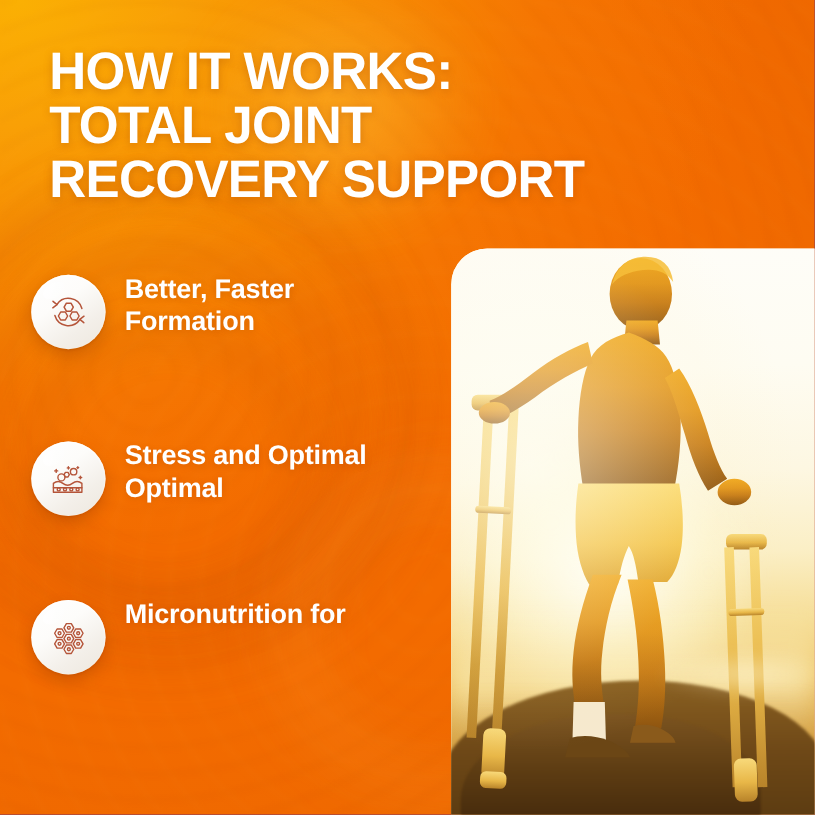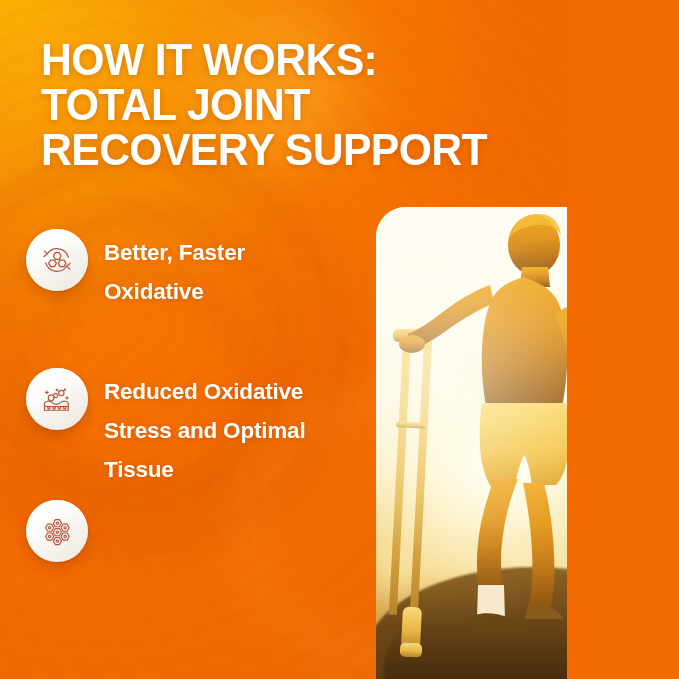--- a/index.html
+++ b/index.html
@@ -6,21 +6,21 @@
     margin: 0;
     padding: 0;
     background: #F26A00;
   }
   body {
     font-family: "Liberation Sans", sans-serif;
   }
 
   #poster {
     position: relative;
-    width: 567px;
+    width: 679px;
     height: 679px;
     overflow: hidden;
     background: #4c1d95;
   }
 
   
   .bg-base {
     position: absolute;
     inset: 0;
     background:
@@ -166,21 +166,21 @@
   .benefit-text {
     color: #FFFFFF;
     font-family: "Liberation Sans", sans-serif;
     font-weight: 700;
     font-size: 22.5px;
     line-height: 27px;
     letter-spacing: -0.2px;
     padding-top: 1px;
     text-shadow: 0 1px 5px rgba(150,55,0,0.25);
   }
-  .benefit-text .bt-line { display: block; white-space: nowrap; margin-top: 12px; }
+  .benefit-text .bt-line { display: block; white-space: nowrap; }
 
   
   .photo-card {
     position: absolute;
     left: 376px;
     top: 207px;
     width: 303px;
     height: 472px;
     border-top-left-radius: 30px;
     overflow: hidden;
@@ -303,21 +303,21 @@
             <path d="M8.6 13.3 L12.6 16.6 L8.4 19.8"></path>
             <path d="M39.4 34.7 L35.4 31.4 L39.6 28.2"></path>
             <path d="M22.0 15.2 l4.6 0 l2.3 4.0 l-2.3 4.0 l-4.6 0 l-2.3 -4.0 z"></path>
             <path d="M27.8 24.0 l4.6 0 l2.3 4.0 l-2.3 4.0 l-4.6 0 l-2.3 -4.0 z"></path>
             <path d="M16.3 24.0 l4.6 0 l2.3 4.0 l-2.3 4.0 l-4.6 0 l-2.3 -4.0 z"></path>
           </g>
         </svg>
       </div>
       <div class="benefit-text">
         <span class="bt-line">Better, Faster</span>
-        <span class="bt-line">Oxidative</span>
+        <span class="bt-line">Formation</span>
       </div>
     </div>
 
     <div class="benefit-row r1">
       <div class="icon-badge">
         <svg viewBox="0 0 48 48" width="40" height="40" aria-hidden="true">
           <g fill="none" stroke="#B5553A" stroke-width="1.4" stroke-linecap="round" stroke-linejoin="round">
             <path d="M9 28.6 c3.2 -2.6 6.3 -2.6 9.5 0 c3.2 2.6 6.3 2.6 9.5 0 c3.2 -2.6 6.3 -2.6 9.5 0 l0 8.9 l-28.5 0 z"></path>
             <path d="M9 33.0 l28.5 0"></path>
             <circle cx="14.3" cy="34.6" r="1.5"></circle>
@@ -328,23 +328,22 @@
             <circle cx="29.2" cy="16.9" r="3.2"></circle>
             <path d="M21.0 17.6 l2.6 0 l1.3 2.3 l-1.3 2.3 l-2.6 0 l-1.3 -2.3 z"></path>
             <path d="M11.8 14.6 l0 3.0 M10.3 16.1 l3.0 0"></path>
             <path d="M36.0 21.4 l0 2.6 M34.7 22.7 l2.6 0"></path>
             <path d="M24.0 12.0 l0 2.2 M22.9 13.1 l2.2 0"></path>
             <path d="M33.4 11.9 l0 1.8 M32.5 12.8 l1.8 0"></path>
           </g>
         </svg>
       </div>
       <div class="benefit-text">
-        <span class="bt-line">Reduced Oxidative</span>
         <span class="bt-line">Stress and Optimal</span>
-        <span class="bt-line">Tissue</span>
+        <span class="bt-line">Optimal</span>
       </div>
     </div>
 
     <div class="benefit-row r2">
       <div class="icon-badge">
         <svg viewBox="0 0 48 48" width="40" height="40" aria-hidden="true">
           <g fill="none" stroke="#B5553A" stroke-width="1.4" stroke-linecap="round" stroke-linejoin="round">
             <g>
               <path d="M22.0 10.4 l4.9 0 l2.45 4.25 l-2.45 4.25 l-4.9 0 l-2.45 -4.25 z"></path>
               <circle cx="24.45" cy="14.65" r="1.45"></circle>
@@ -370,20 +369,21 @@
               <circle cx="24.45" cy="36.05" r="1.45"></circle>
             </g>
             <g>
               <path d="M31.3 26.4 l4.9 0 l2.45 4.25 l-2.45 4.25 l-4.9 0 l-2.45 -4.25 z"></path>
               <circle cx="33.75" cy="30.65" r="1.45"></circle>
             </g>
           </g>
         </svg>
       </div>
       <div class="benefit-text">
+        <span class="bt-line">Micronutrition for</span>
       </div>
     </div>
 
   </div>
 
   <div class="photo-card">
     <div class="photo-sky"></div>
     <div class="photo-sun"></div>
     <div class="photo-haze"></div>
     <div class="photo-hills"></div>

